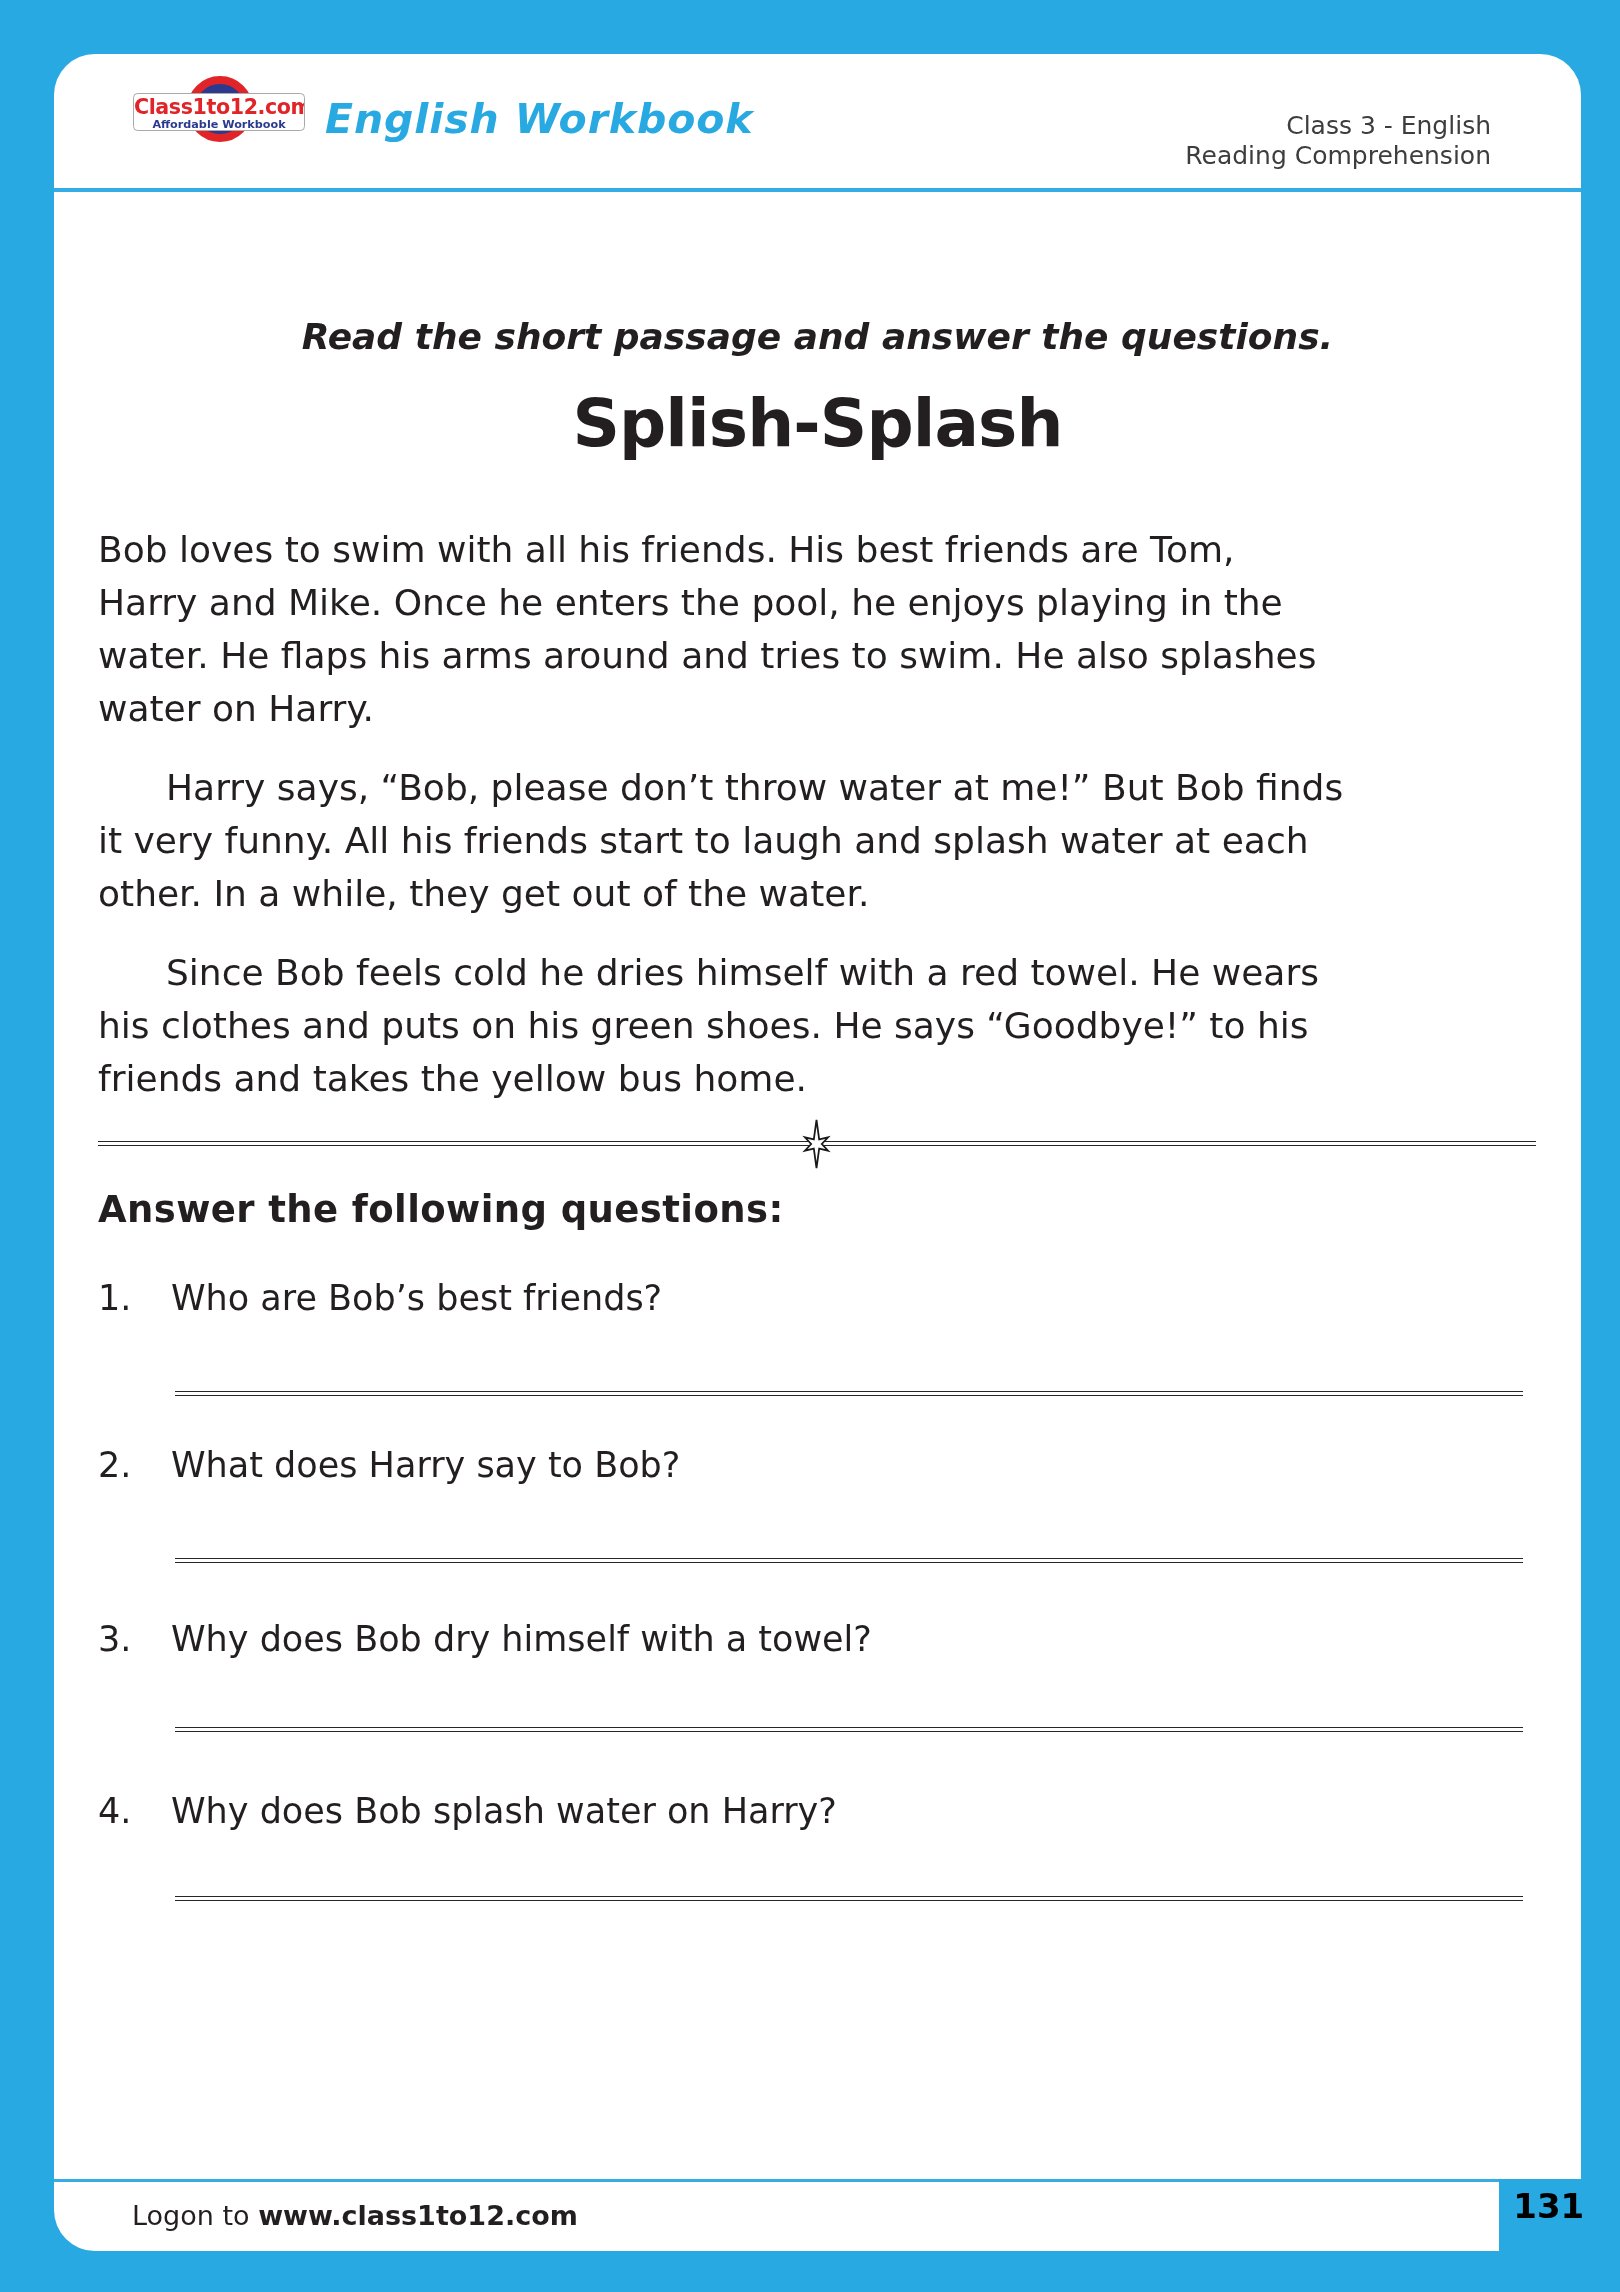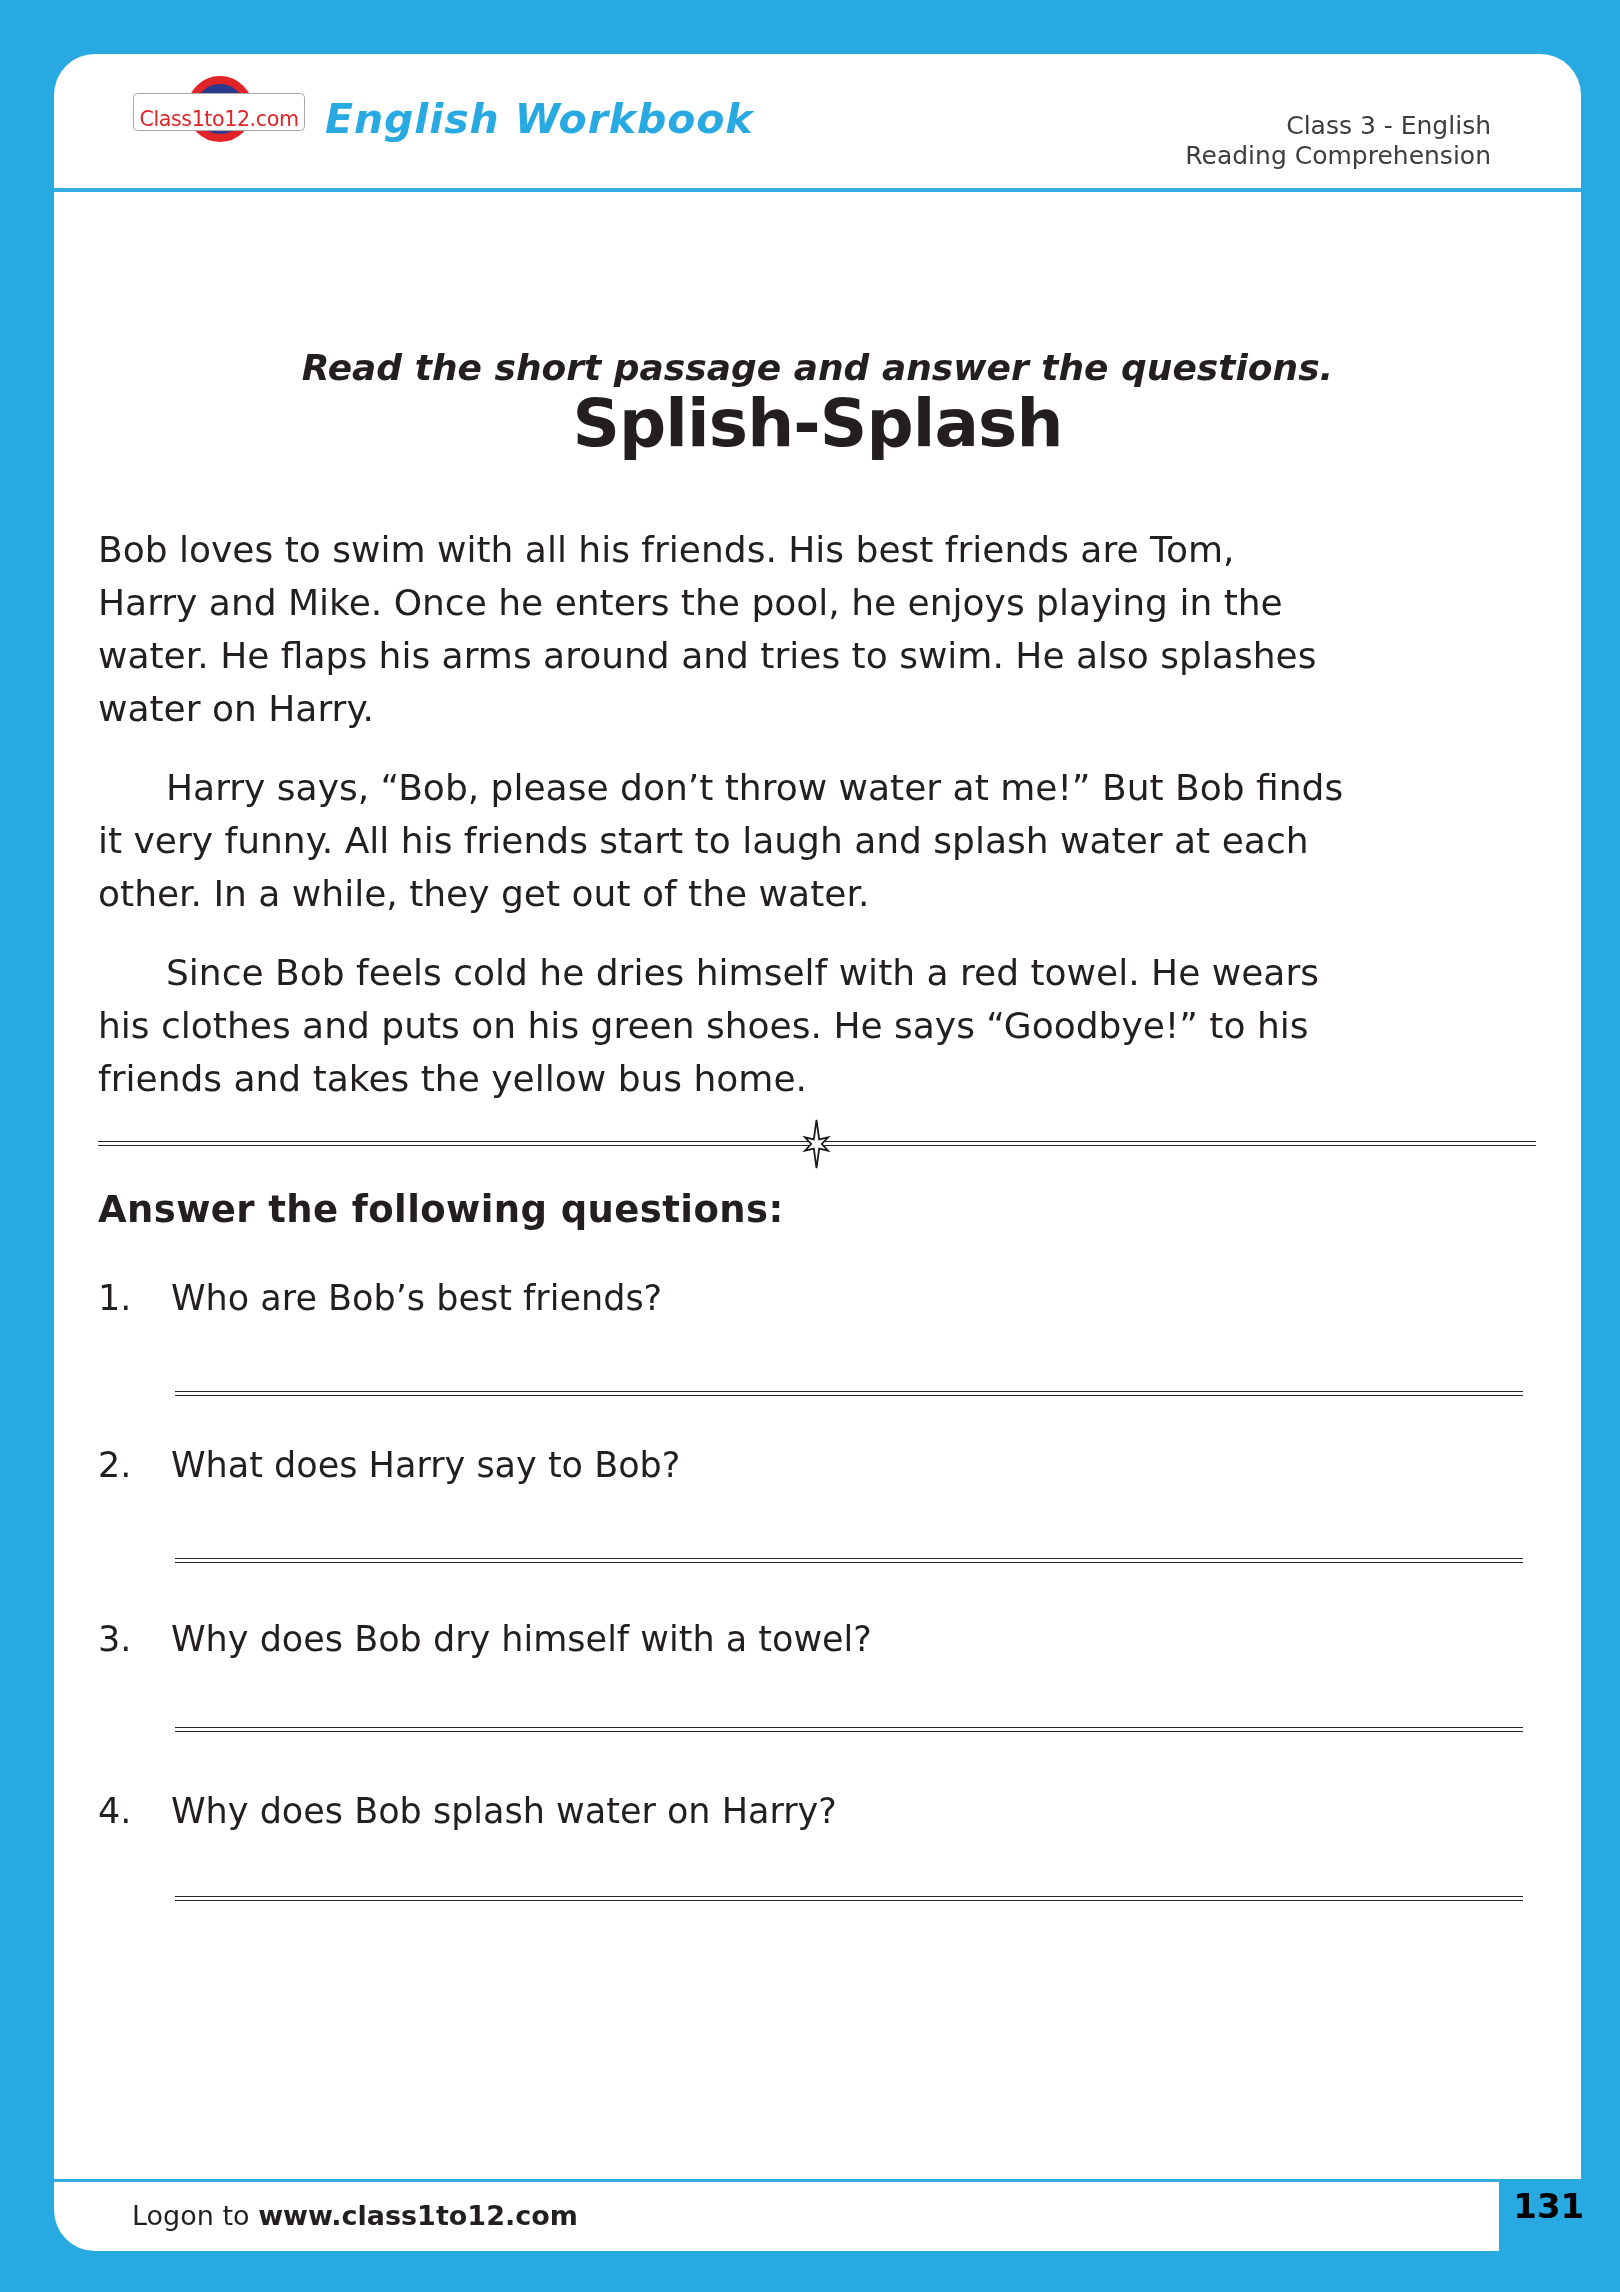--- a/index.html
+++ b/index.html
@@ -6,28 +6,28 @@
   .stage{position:relative;width:1620px;height:2293px;background:#29a9e1;overflow:hidden;
          font-family:"DejaVu Sans",sans-serif;color:#231f20;}
   .page{position:absolute;left:54px;top:54px;width:1527px;height:2197px;background:#ffffff;
         border-radius:41px 41px 0 41px;}
   
   .hdr-rule{position:absolute;left:0;top:134px;width:100%;height:3.6px;background:#35ade4;}
   .logo-circle{position:absolute;left:133px;top:21.5px;width:50px;height:50px;border-radius:50%;
                background:#2b3a8f;border:8px solid #e02428;}
   .logo-box{position:absolute;left:79px;top:39px;width:170px;height:36px;background:#ffffff;
             border:1.8px solid #a9a9a9;border-radius:4.5px;text-align:center;overflow:hidden;}
-  .logo-line1{font-size:20.6px;font-weight:normal;color:#e02428;line-height:21.5px;margin-top:15px;letter-spacing:-0.4px;}
+  .logo-line1{font-size:20.6px;font-weight:bold;color:#e02428;line-height:21.5px;margin-top:3px;letter-spacing:-0.4px;}
   .logo-line2{font-size:11.2px;font-weight:bold;color:#2b3a8f;line-height:11.6px;}
   .wb-title{position:absolute;left:271px;top:41px;font-size:41px;font-weight:bold;font-style:italic;
             color:#29a9e1;letter-spacing:0.9px;}
   .hdr-right{position:absolute;right:90px;top:57px;text-align:right;font-size:25px;line-height:30px;color:#3d3d3d;}
   
   .instruction{position:absolute;left:0;top:262px;width:100%;text-align:center;
-               font-size:36px;font-weight:bold;font-style:italic;margin-top:31px;}
+               font-size:36px;font-weight:bold;font-style:italic;}
   .ws-title{position:absolute;left:0;top:331px;width:100%;text-align:center;
             font-size:66px;font-weight:bold;letter-spacing:-0.9px;}
   
   .passage{position:absolute;left:44px;top:469px;right:36px;}
   .para{margin:0 0 26px 0;}
   .pline{font-size:36px;line-height:53px;white-space:nowrap;}
   .para.indent .pline:first-child{padding-left:68px;}
   
   .divider{position:absolute;left:44px;top:1087px;width:1438px;height:5.4px;box-sizing:border-box;
            border-top:1.8px solid #262626;border-bottom:1.8px solid #262626;}

